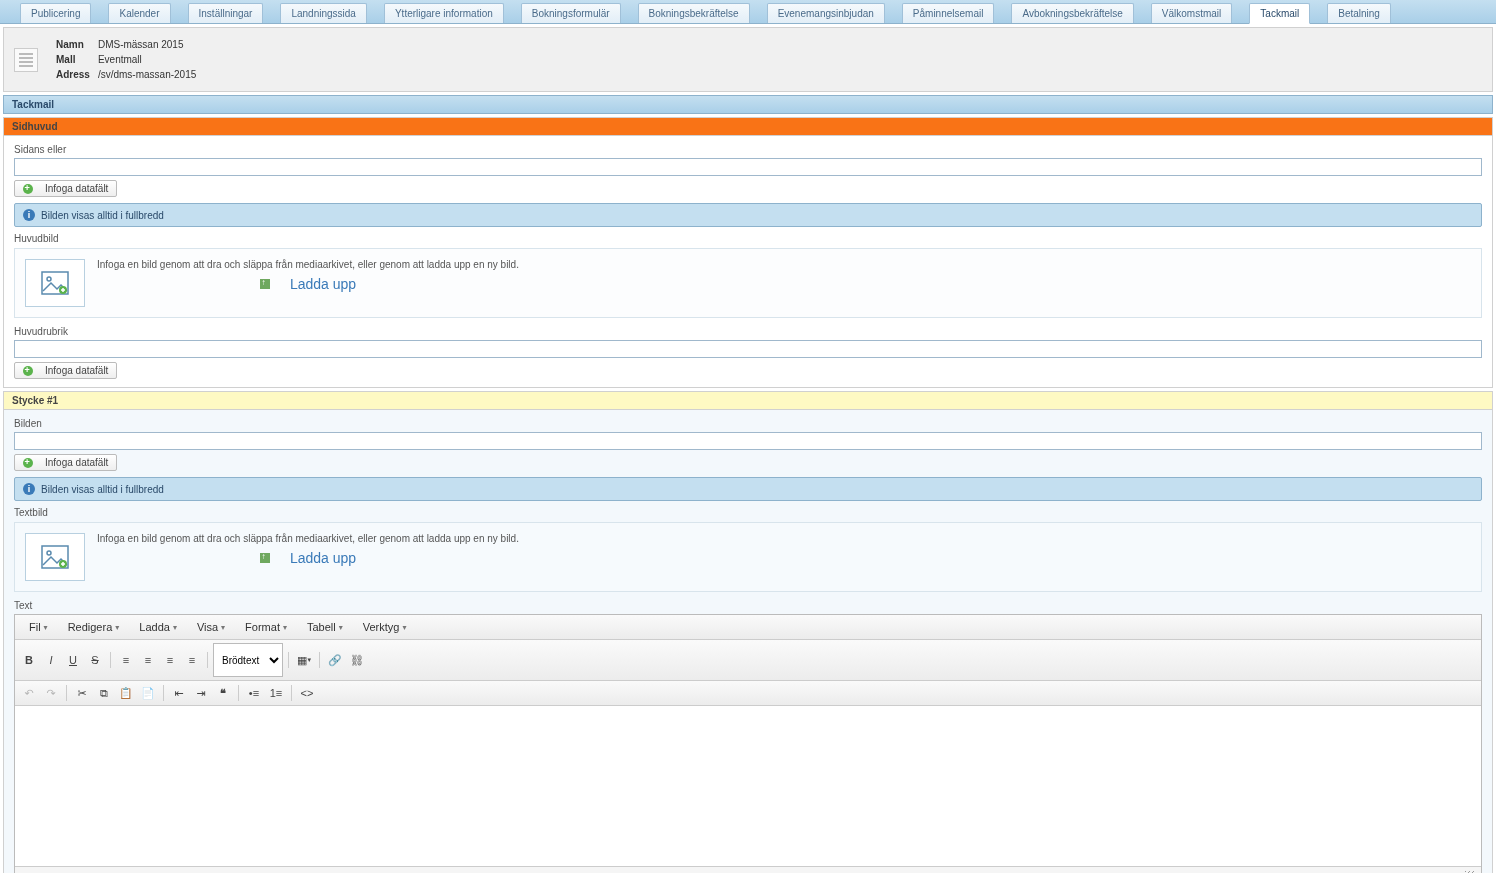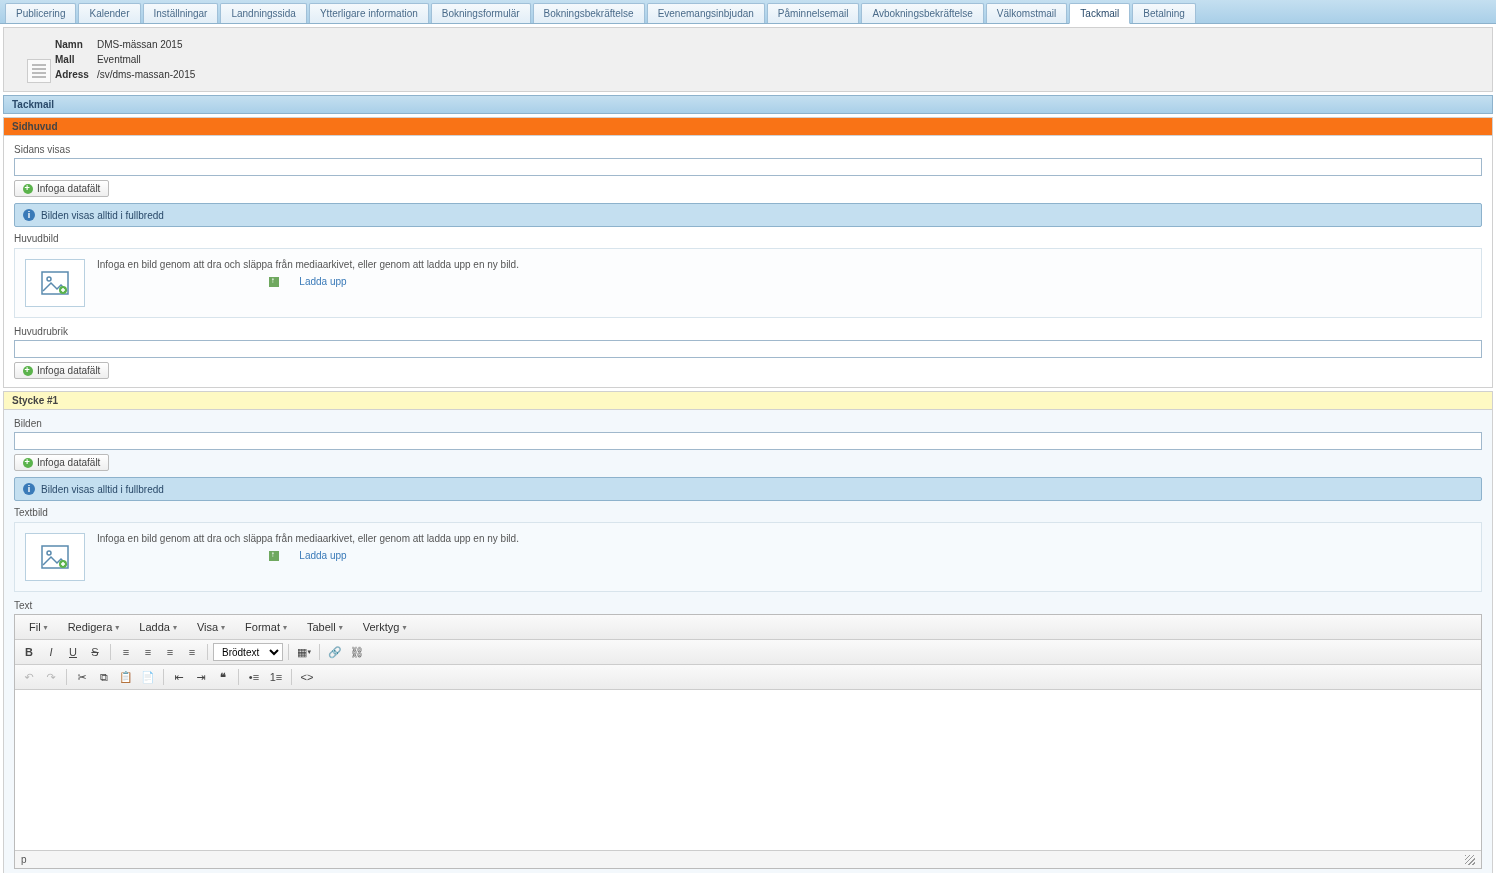--- a/index.html
+++ b/index.html
@@ -1,65 +1,65 @@
 <!DOCTYPE html>
 <html><head>
 <meta charset="utf-8">
 <style>
 * { box-sizing: border-box; margin: 0; padding: 0; }
 body { font-family: Arial, sans-serif; font-size: 11px; color: #333; background: #fff; }
 
 .tabs-bar { background: linear-gradient(to bottom, #c4dff0, #a9cfe8); padding: 3px 5px 0 5px; display: flex; gap: 2px; border-bottom: 1px solid #8db2cc; }
-.tab { background: linear-gradient(to bottom, #f5f9fc, #e2eef7); border: 1px solid #a0c0d8; border-bottom: none; padding: 4px 10px; font-size: 10px; color: #4a6b8a; cursor: pointer; border-radius: 2px 2px 0 0; }
+.tab { background: linear-gradient(to bottom, #f5f9fc, #e2eef7); border: 1px solid #a0c0d8; border-bottom: none; padding: 4px 10px; font-size: 10px; color: #4a6b8a; cursor: pointer; border-radius: 2px 2px 0 0; margin-left: 15px; }
 .tab.active { background: #fff; color: #2a4a6a; border-bottom: 1px solid #fff; margin-bottom: -1px; position: relative; }
 
-.header-info { background: #f0f0f0; border: 1px solid #d0d0d0; margin: 3px; padding: 8px 23px; display: flex; align-items: flex-end; gap: 2px; }
+.header-info { background: #f0f0f0; border: 1px solid #d0d0d0; margin: 3px; padding: 8px 10px; display: flex; align-items: center; gap: 16px; }
 .header-icon { width: 24px; height: 24px; border: 1px solid #ccc; background: #fafafa; display: inline-block; position: relative; }
 .header-icon::before { content: ""; position: absolute; top: 4px; left: 4px; right: 4px; height: 2px; background: #bbb; box-shadow: 0 4px 0 #bbb, 0 8px 0 #bbb, 0 12px 0 #bbb; }
 .header-table td { font-size: 10px; padding: 1px 6px 1px 0; }
 .header-table td:first-child { font-weight: bold; }
 
 .section-title-bar { background: linear-gradient(to bottom, #c4dff0, #a9cfe8); border: 1px solid #8db2cc; margin: 3px; padding: 3px 8px; font-size: 10px; font-weight: bold; color: #2a4a6a; }
 
 .panel { border: 1px solid #d0d0d0; margin: 3px; background: #fff; }
 .panel.alt { background: #f3f8fc; }
 .panel-hdr { background: #f97316; border-bottom: 1px solid #d0d0d0; padding: 3px 8px; font-size: 10px; font-weight: bold; color: #444; }
 .panel.alt .panel-hdr { background: #fef9c3; }
 .panel-body { padding: 8px 10px; }
 
 .field-label { font-size: 10px; color: #555; margin-bottom: 3px; display: block; }
 .text-input { width: 100%; border: 1px solid #a0b8cc; padding: 2px 4px; font-size: 11px; height: 18px; background: #fff; }
 
-.btn-small { display: inline-flex; align-items: center; gap: 4px; background: linear-gradient(to bottom, #fff, #eee); border: 1px solid #bbb; padding: 2px 8px; font-size: 10px; color: #444; cursor: pointer; margin-top: 4px; border-radius: 2px; }
+.btn-small { display: inline-flex; align-items: center; gap: 12px; background: linear-gradient(to bottom, #fff, #eee); border: 1px solid #bbb; padding: 2px 8px; font-size: 10px; color: #444; cursor: pointer; margin-top: 4px; border-radius: 2px; }
 .icon-plus { width: 10px; height: 10px; background: #5bb34c; border-radius: 50%; position: relative; display: inline-block; }
 .icon-plus::before { content: "+"; color: #fff; font-size: 9px; font-weight: bold; position: absolute; top: -1px; left: 1.5px; }
 
 .info-banner { background: #c4dff0; border: 1px solid #8db2cc; padding: 5px 8px; margin: 6px 0; display: flex; align-items: center; gap: 6px; font-size: 10px; color: #2a4a6a; border-radius: 2px; }
 .icon-info { width: 12px; height: 12px; background: #3a7ab8; border-radius: 50%; color: #fff; font-size: 9px; font-weight: bold; display: inline-flex; align-items: center; justify-content: center; }
 
 .img-upload-row { display: flex; gap: 12px; align-items: flex-start; margin-top: 4px; border: 1px solid #d8e4ec; padding: 10px; background: #fcfdfe; text-align: center; }
 .panel.alt .img-upload-row { background: #f6fafd; }
 .img-placeholder { width: 60px; height: 48px; border: 1px solid #b8d0e0; background: #fff; display: flex; align-items: center; justify-content: center; }
 .img-placeholder svg { width: 28px; height: 24px; }
 .upload-text { font-size: 10px; color: #555; margin-bottom: 6px; }
-.upload-btn { display: inline-flex; align-items: center; gap: 20px; font-size: 10px; color: #3a7ab8; cursor: pointer; }
+.upload-btn { display: inline-flex; align-items: center; gap: 20px; font-size: 14px; color: #3a7ab8; cursor: pointer; }
 .icon-upload { width: 10px; height: 10px; background: #6fa85f; display: inline-block; position: relative; }
 .icon-upload::before { content: "↑"; color: #fff; font-size: 8px; position: absolute; top: -1px; left: 1.5px; }
 
 .editor-wrap { border: 1px solid #bbb; margin-top: 3px; background: #fff; }
 .editor-menubar { background: linear-gradient(to bottom, #fafafa, #ececec); border-bottom: 1px solid #ccc; padding: 3px 6px; display: flex; gap: 4px; }
 .editor-menu-item { font-size: 11px; padding: 3px 8px; cursor: pointer; color: #333; display: flex; align-items: center; gap: 3px; }
 .editor-menu-item .caret { font-size: 8px; color: #777; }
 
 .editor-toolbar { background: linear-gradient(to bottom, #fafafa, #ececec); border-bottom: 1px solid #ccc; padding: 3px 4px; display: flex; gap: 2px; flex-wrap: wrap; align-items: center; }
 .editor-toolbar.row2 { }
 .tb-btn { width: 20px; height: 18px; border: 1px solid transparent; display: inline-flex; align-items: center; justify-content: center; cursor: pointer; font-size: 11px; color: #444; background: transparent; border-radius: 2px; }
 .tb-btn.disabled { opacity: 0.35; cursor: default; }
 .tb-sep { width: 1px; height: 16px; background: #ccc; margin: 0 3px; }
-.tb-select { height: 18px; font-size: 10px; border: 1px solid #bbb; background: #fff; padding: 0 4px; min-width: 70px; }
+.tb-select { height: 34px; font-size: 10px; border: 1px solid #bbb; background: #fff; padding: 0 4px; min-width: 70px; }
 .editor-content { min-height: 160px; background: #fff; }
 .editor-status { border-top: 1px solid #ccc; background: #f5f5f5; padding: 3px 6px; font-size: 10px; color: #555; display: flex; justify-content: space-between; align-items: center; }
 .resize-handle { width: 10px; height: 10px; background: repeating-linear-gradient(135deg, #999 0 1px, transparent 1px 3px); cursor: nwse-resize; }
 
 .svg-dec { stroke: #5a8aae; stroke-width: 1.5; fill: none; }
 </style>
 </head>
 <body>
 
 <div class="tabs-bar">
@@ -96,21 +96,21 @@
         </tr>
   </tbody>
     </table>
 </div>
 
 <div class="section-title-bar">Tackmail</div>
 
 <div class="panel">
   <div class="panel-hdr">Sidhuvud</div>
   <div class="panel-body">
-    <label class="field-label">Sidans visas</label>
+    <label class="field-label">Sidans eller</label>
     <input type="text" class="text-input" style="">
     <button class="btn-small">
       <span class="icon-plus"></span>
       <span>Infoga datafält</span>
     </button>
 
     <div class="info-banner">
       <span class="icon-info">i</span>
       <span>Bilden visas alltid i fullbredd</span>
     </div>

